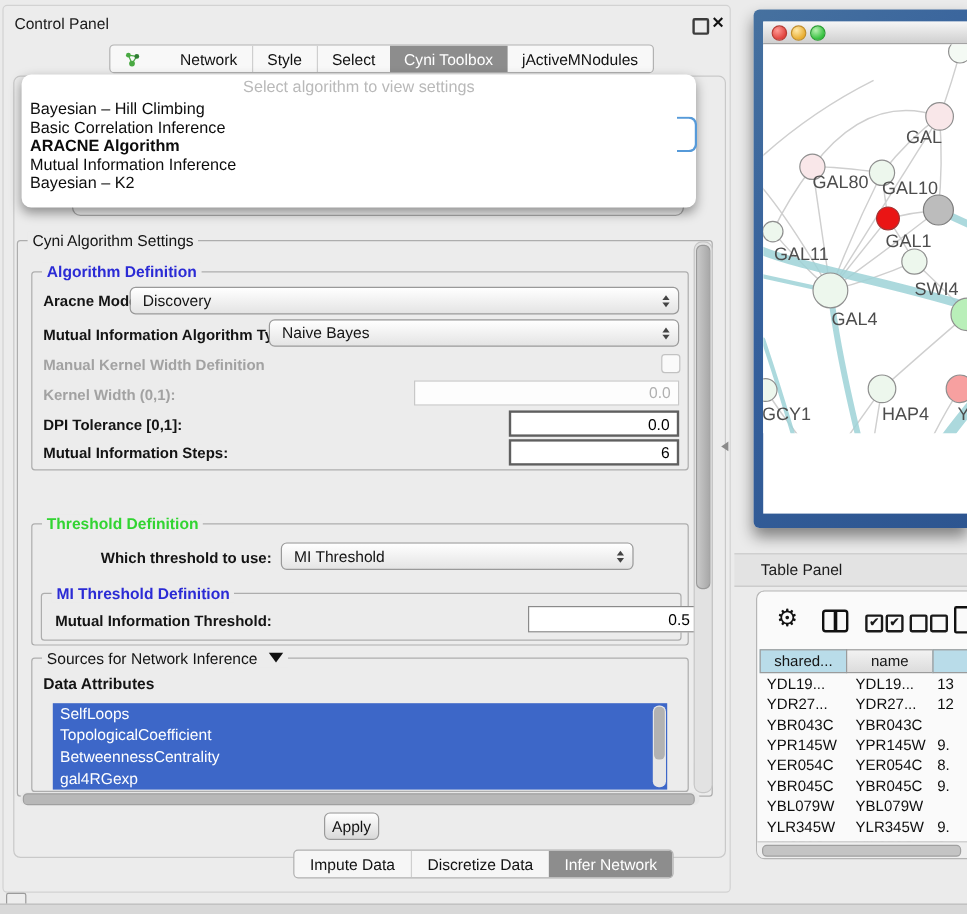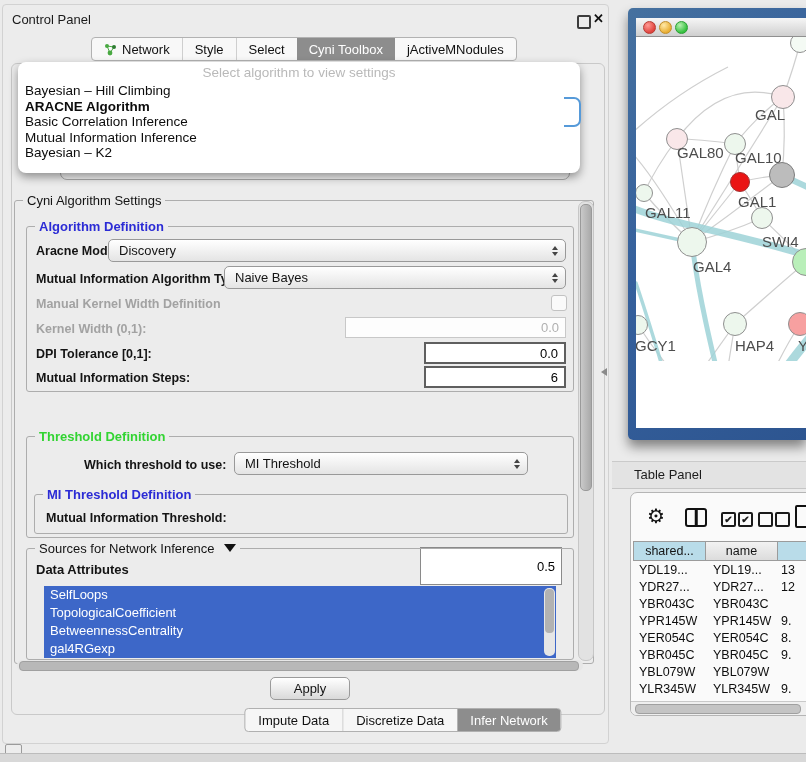--- a/index.html
+++ b/index.html
@@ -9,21 +9,21 @@
   
   .cp{position:absolute;left:2px;top:4px;width:605px;height:738px;background:#ececec;
       border:1px solid #d2d2d2;border-radius:4px;}
   .cp-title{position:absolute;left:9px;top:7px;font-size:13px;color:#1a1a1a;}
   .float-btn{position:absolute;left:574px;top:10px;width:10px;height:10px;border:2px solid #3c3c3c;border-radius:2px;background:transparent;}
   .close-btn{position:absolute;left:590px;top:6px;font-size:13px;font-weight:bold;color:#111;}
   
   .tabbar{position:absolute;left:88px;top:32px;height:22px;display:flex;align-items:stretch;
           border:1px solid #b2b2b2;border-radius:4px;background:#f8f8f8;overflow:hidden;font-size:13px;}
   .tab{display:flex;align-items:center;padding:0 12px;color:#111;border-left:1px solid #cfcfcf;}
-  .tab:first-child{border-left:none;}
+  .tab:first-child{border-left:none;gap:28px;}
   .tab.sel{background:#8d8d8d;color:#fff;border-left:none;}
   .tab.after-sel{border-left:none;}
   .net-ico{width:13px;height:13px;margin-right:5px;}
   
   .cp-body{position:absolute;left:8px;top:58px;width:592px;height:650px;background:#ececec;
            border:1px solid #c9c9c9;border-radius:6px;}
   
   .hid-combo{position:absolute;left:60px;top:150px;width:508px;height:28px;border:1px solid #a9a9a9;
              border-radius:7px;background:#f3f3f3;z-index:5;}
   .focus-frag{position:absolute;left:564px;top:97px;width:15px;height:26px;border:2px solid #569ad9;
@@ -151,22 +151,22 @@
 
   <div class="cp-body"></div>
 </div>
 
 <div class="hid-combo"></div>
 
 <div class="ddp">
   <div class="ddp-ph">Select algorithm to view settings</div>
   <div class="ddp-items">
     <div class="ddi">Bayesian – Hill Climbing</div>
+    <div class="ddi">Basic Correlation Inference</div>
     <div class="ddi bold">ARACNE Algorithm</div>
-    <div class="ddi">Basic Correlation Inference</div>
     <div class="ddi">Mutual Information Inference</div>
     <div class="ddi">Bayesian – K2</div>
   </div>
 </div>
 <div class="focus-frag"></div>
 
 <div class="fs" style="left:14px;top:200px;width:578px;height:462px;">
   <span class="leg" style="background:#ececec;">Cyni Algorithm Settings</span>
 </div>
 
@@ -213,21 +213,21 @@
   <span>MI Threshold</span>
   <span class="spin">
         <i class="up"></i>
         <i class="dn"></i>
       </span>
 </div>
 <div class="fs" style="left:34px;top:494px;width:532px;height:38px;">
   <span class="leg blue">MI Threshold Definition</span>
 </div>
 <div class="blbl" style="left:46px;top:511px;">Mutual Information Threshold:</div>
-<div class="tin norm" style="left:420px;top:505px;width:142px;height:38px;margin-top:42px;">
+<div class="tin norm" style="left:440px;top:505px;width:142px;height:22px;">
   <span>0.5</span>
 </div>
 
 <div class="fs" style="left:26px;top:548px;width:546px;height:110px;">
   <span class="leg" style="background:#ececec;">
     <span>Sources for Network Inference</span>
     <span class="tri-d" style="margin-left:6px;vertical-align:1px;"></span>
   </span>
 </div>
 <div class="blbl" style="left:36px;top:562px;font-size:13px;">Data Attributes</div>
@@ -242,21 +242,21 @@
 </div>
 
 <div class="sb-track-v" style="left:578px;top:201px;width:14px;height:458px;">
   <div class="sb-thumb-v" style="left:1px;top:2px;width:10px;height:285px;"></div>
 </div>
 
 <div class="sb-track-v" style="left:17px;top:660px;width:566px;height:11px;background:#e7e7e7;border:none;border-radius:5px;">
   <div class="sb-thumb-h" style="left:2px;top:1px;width:558px;height:8px;"></div>
 </div>
 
-<div class="btn" style="left:270px;top:677px;width:80px;height:23px;">
+<div class="btn" style="left:270px;top:677px;width:46px;height:23px;">
   <span>Apply</span>
 </div>
 <div class="btabs">
   <div class="btab">
         <span>Impute Data</span>
       </div>
   <div class="btab">
         <span>Discretize Data</span>
       </div>
   <div class="btab sel">

